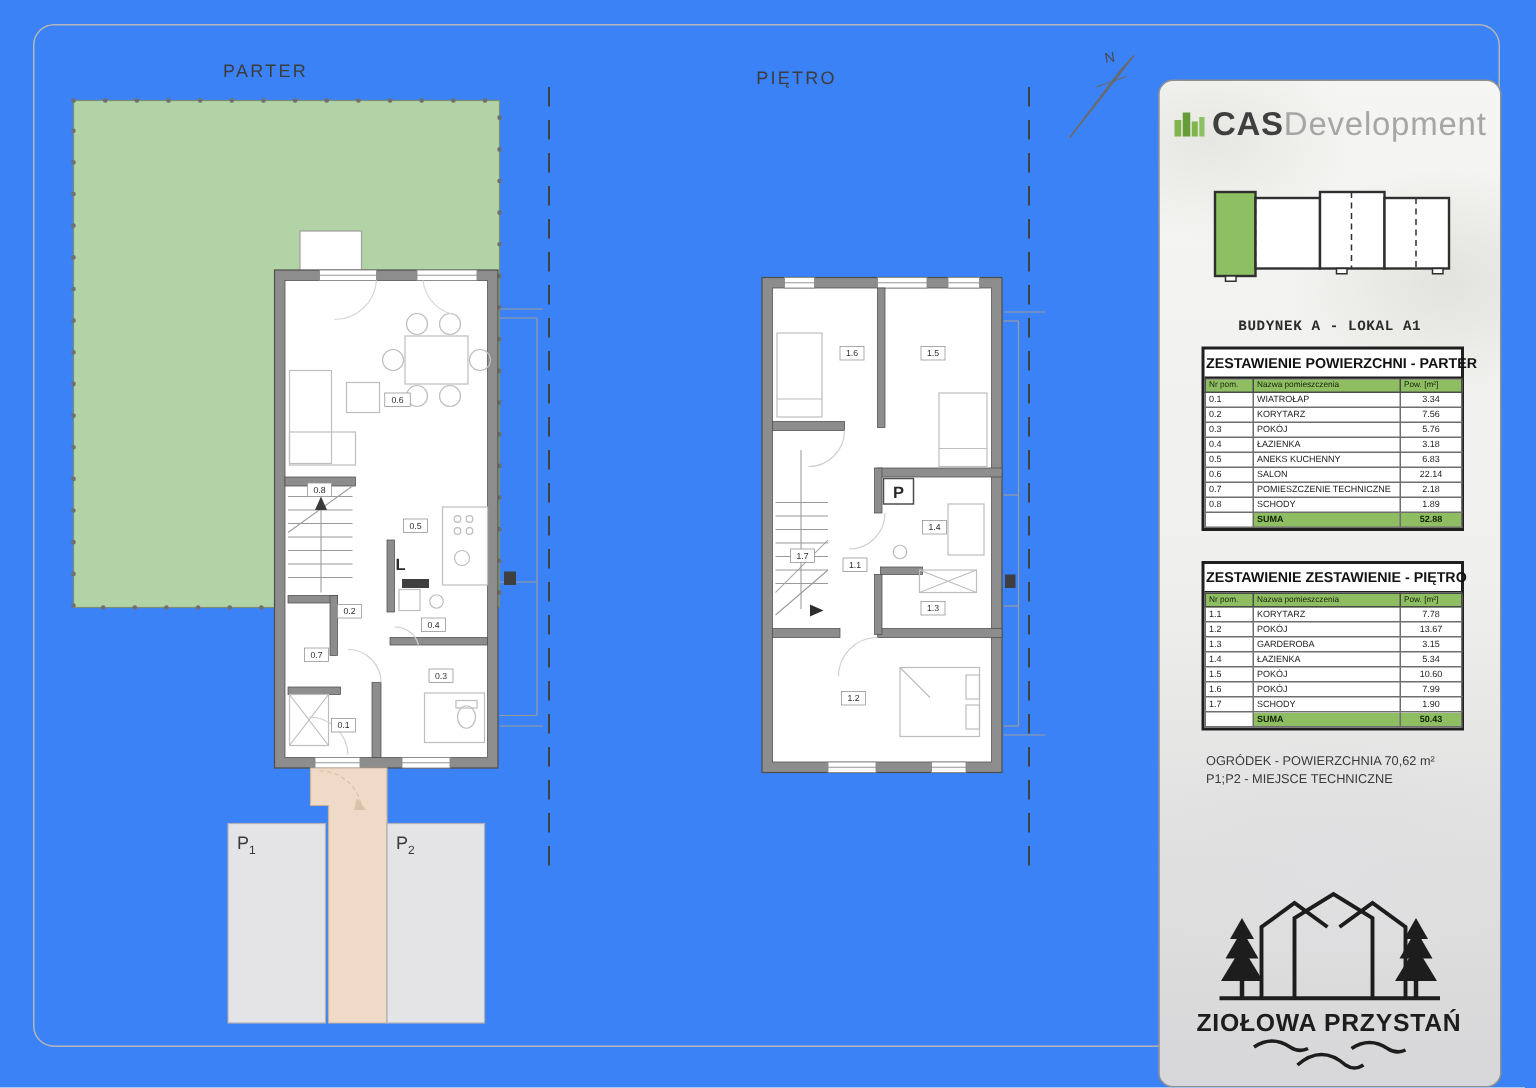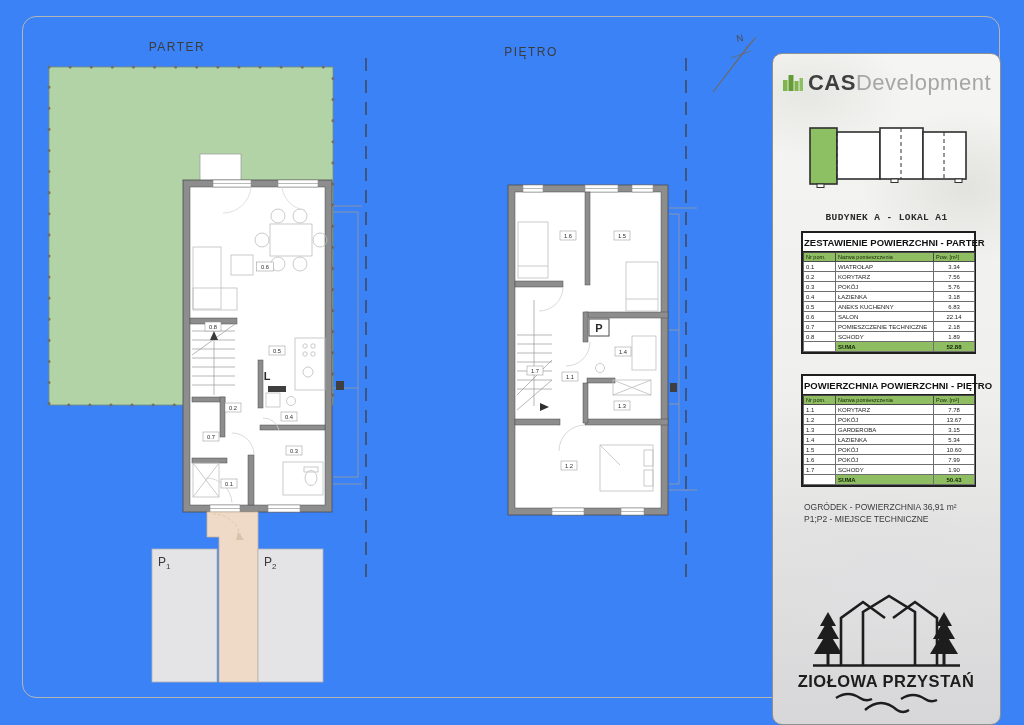--- a/index.html
+++ b/index.html
@@ -359,21 +359,21 @@
             <tr class="sum">
               <td></td>
               <td>SUMA</td>
               <td class="num">52.88</td>
             </tr>
           </tbody>
         </table>
     </div>
 
     <div class="panel" style="top:320px;">
-      <div class="title">POWIERZCHNIA POWIERZCHNI - PIĘTRO</div>
+      <div class="title">ZESTAWIENIE ZESTAWIENIE - PIĘTRO</div>
       <table>
           <colgroup>
             <col class="c1">
             <col class="c2">
             <col class="c3">
           </colgroup>
           <tbody>
             <tr>
               <th>Nr pom.</th>
               <th>Nazwa pomieszczenia</th>
@@ -417,21 +417,21 @@
             <tr class="sum">
               <td></td>
               <td>SUMA</td>
               <td class="num">50.43</td>
             </tr>
           </tbody>
         </table>
     </div>
 
     <div class="notes">
-      <div>OGRÓDEK - POWIERZCHNIA 36,91 m²</div>
+      <div>OGRÓDEK - POWIERZCHNIA 70,62 m²</div>
       <div>P1;P2 - MIEJSCE TECHNICZNE</div>
     </div>
 
     <svg class="logo-svg" width="227" height="150" viewBox="0 0 227 150">
       <g stroke="#1d1d1d" stroke-width="2.6" fill="none">
         <path d="M68,73 L68,26 L90,10 L112,26"></path>
         <path d="M120,26 L142,10 L164,26 L164,73"></path>
         <path d="M90,73 L90,20 L116,4 L142,20 L142,73"></path>
         <line x1="40" y1="73.5" x2="187" y2="73.5"></line>
       </g>

